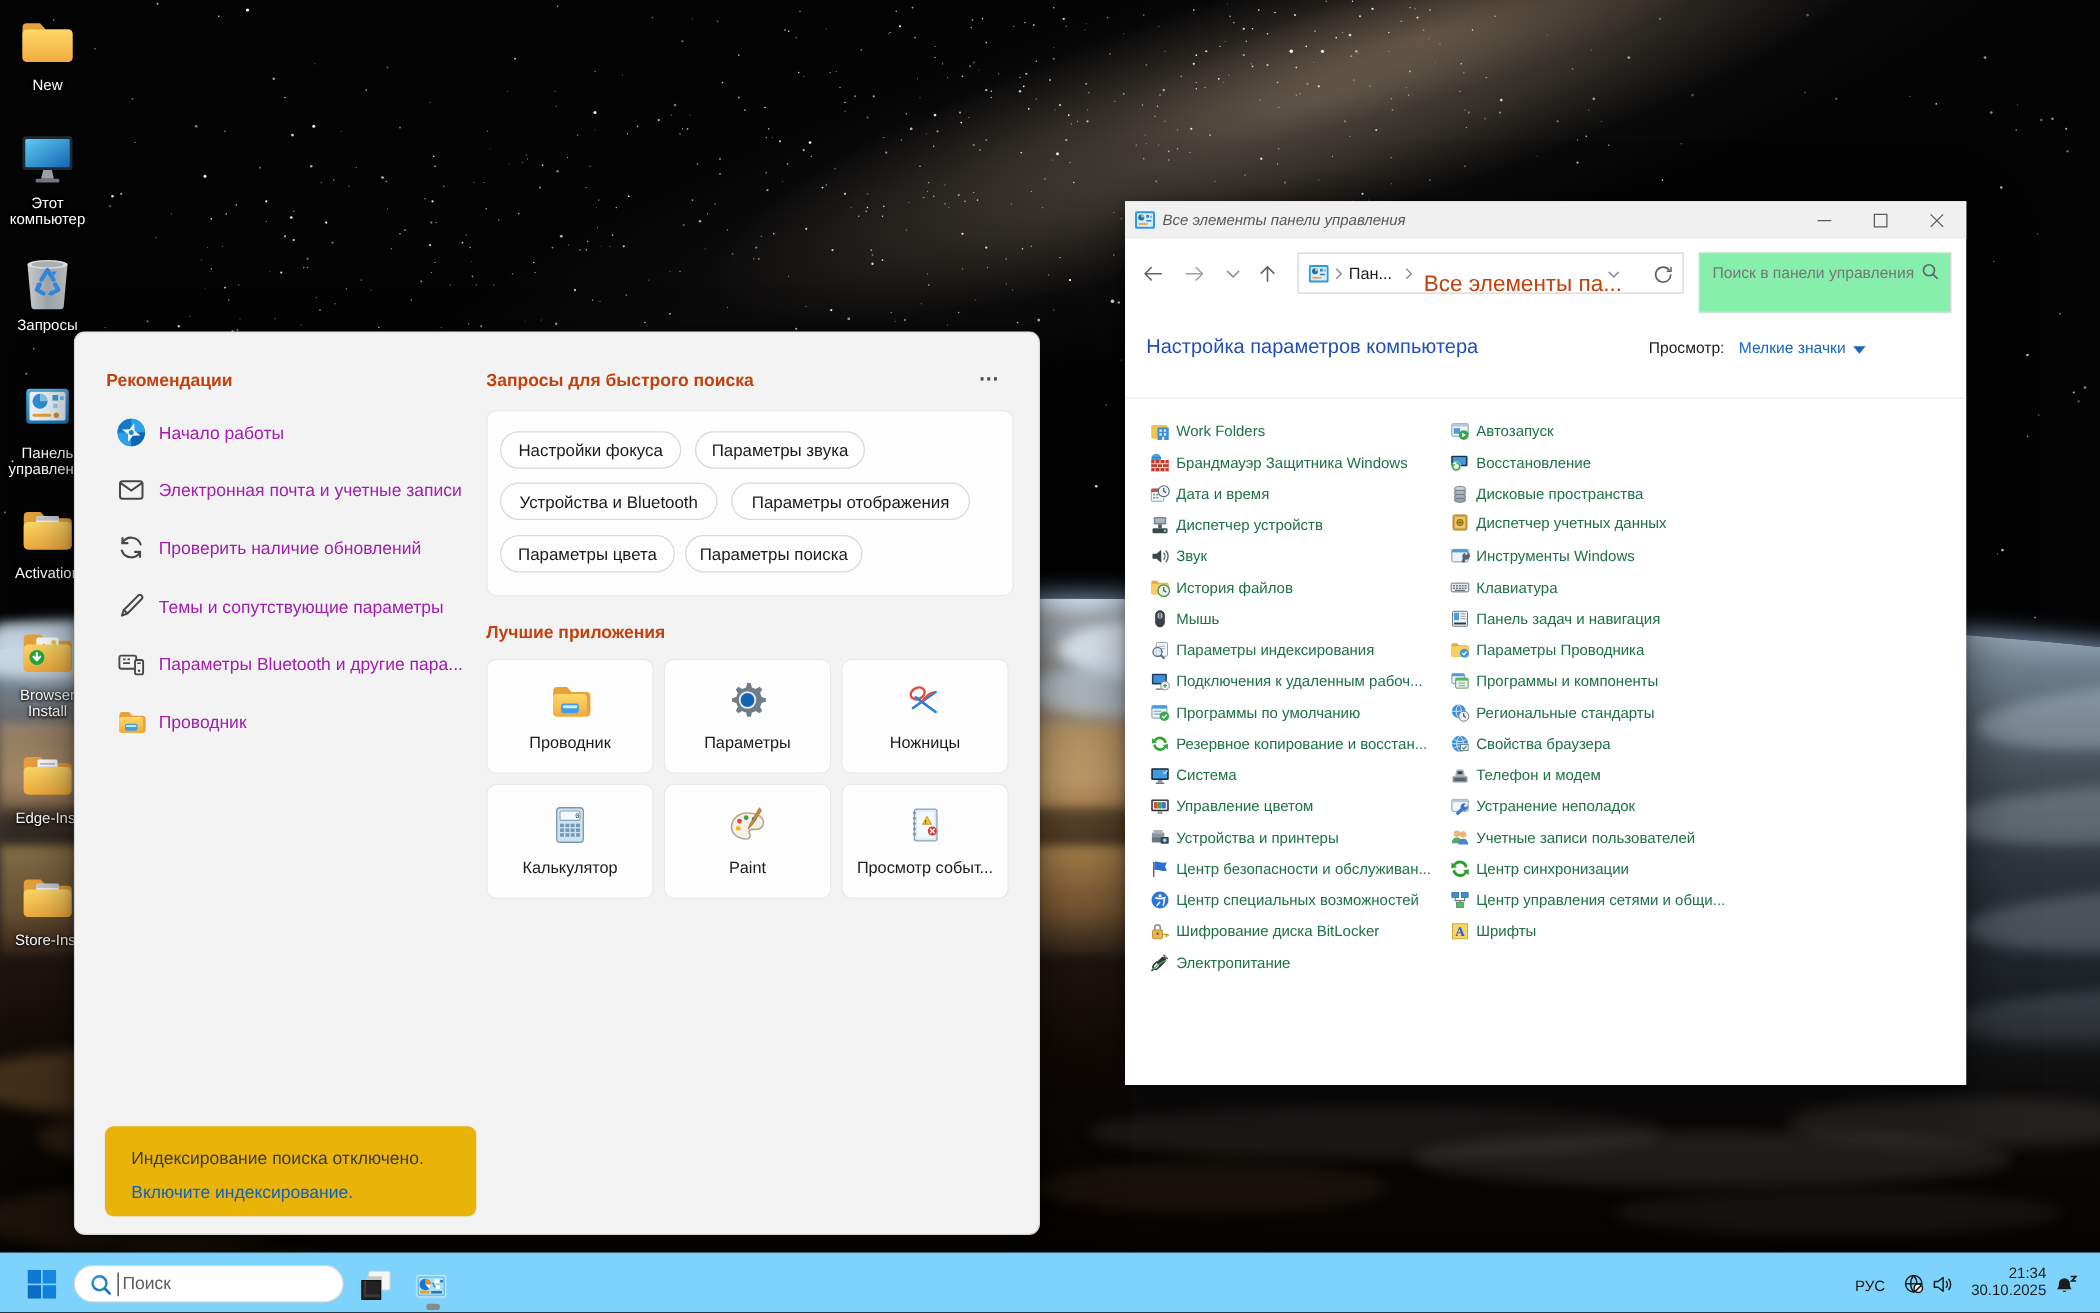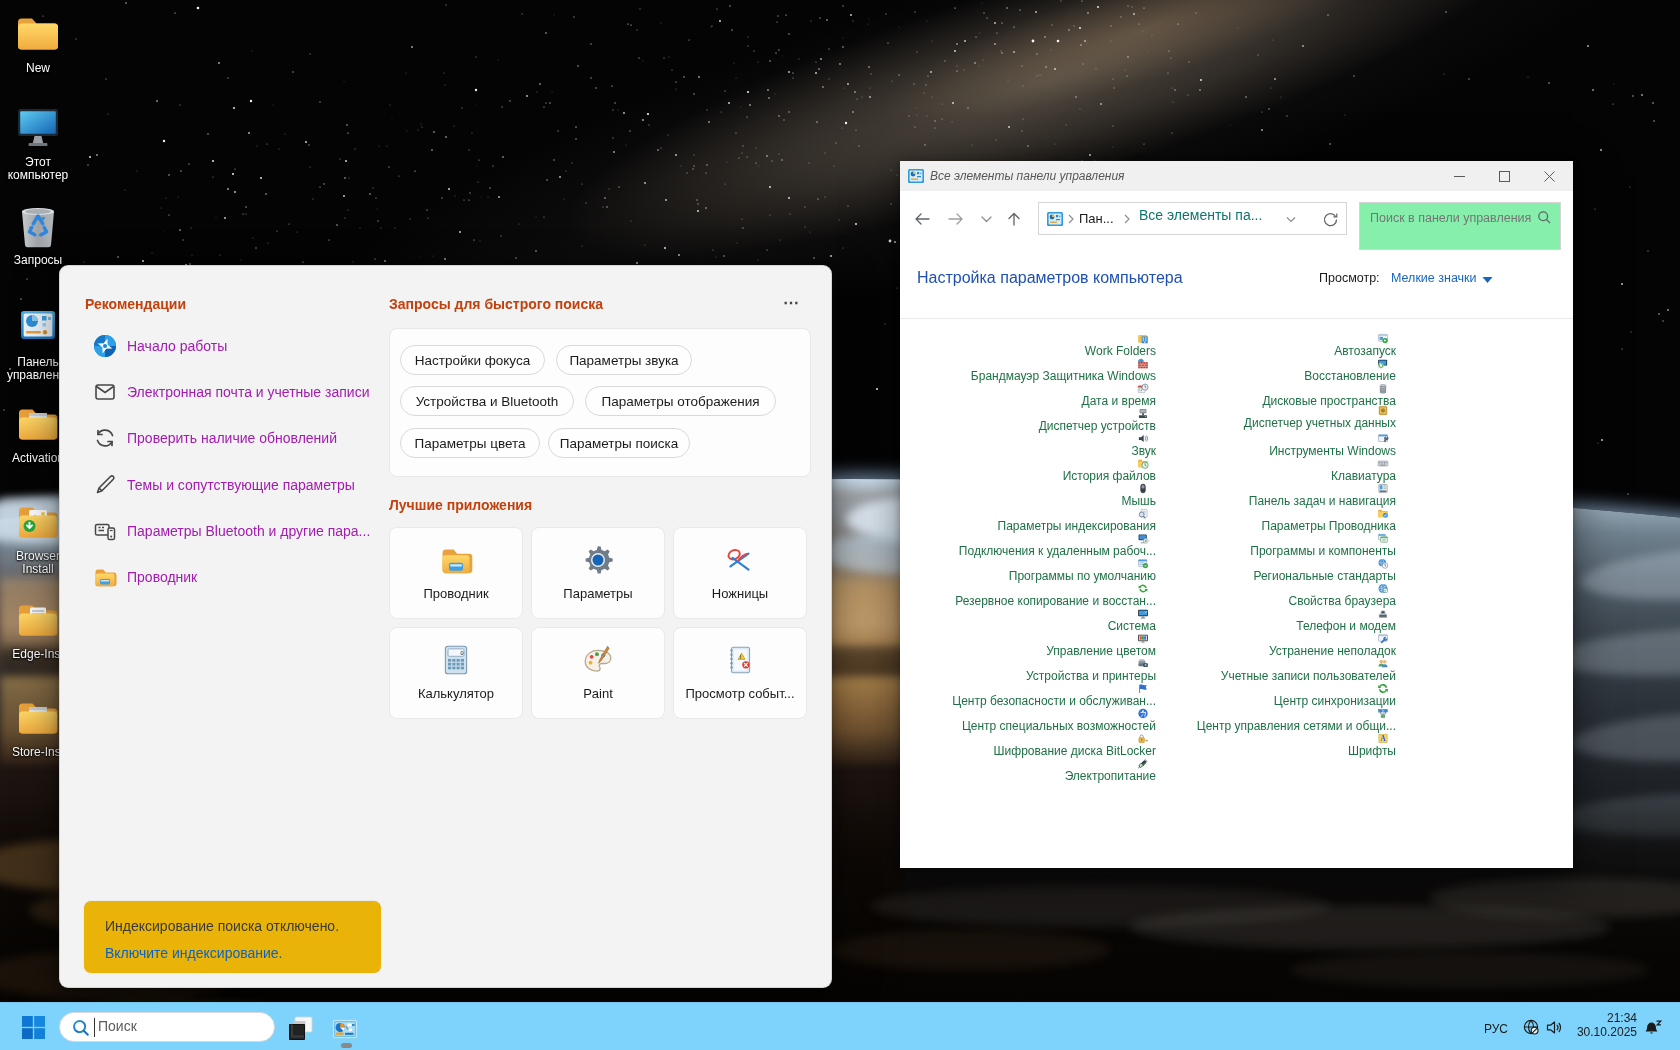--- a/index.html
+++ b/index.html
@@ -39,21 +39,21 @@
 .tile .ticn{margin-top:15px;height:34px;}
 .tile .tlbl{font-size:13px;color:#1b1b1b;margin-top:9px;}
 #idxbox{position:absolute;left:23px;top:634px;width:297px;height:72px;background:#eab308;border:1px solid #ededed;border-radius:8px;}
 #idxbox .t1{position:absolute;left:21px;top:17px;font-size:14px;color:#3a3a3a;}
 #idxbox .t2{position:absolute;left:21px;top:44px;font-size:14px;color:#0b62c4;}
 
 #cpl{left:900px;top:161px;width:673px;height:707px;background:#fff;}
 #cpltitle{position:absolute;left:0;top:0;width:100%;height:30px;background:#f0f0f0;}
 #cpltitle .txt{position:absolute;left:30px;top:8px;font-size:12px;color:#585858;font-style:italic;}
 .capbtn{position:absolute;top:0;width:45px;height:30px;color:#5a5a5a;}
-#cplitems .item{position:absolute;height:25px;display:flex;align-items:flex-end;flex-direction:column;}
+#cplitems .item{position:absolute;height:25px;display:flex;align-items:center;}
 #cplitems .item svg{width:16px;height:16px;margin-right:5px;}
 #cplitems .item span{font-size:12px;color:#1e7145;white-space:nowrap;}
 
 #taskbar{position:absolute;left:0;top:1002px;width:1680px;height:48px;background:#7dd3fc;border-top:1px solid rgba(0,0,0,.06);box-sizing:border-box;}
 #tsearch{position:absolute;left:59px;top:9px;width:216px;height:30px;background:#fff;border:1px solid #d7d7d7;border-radius:16px;box-sizing:border-box;}
 #tsearch span{position:absolute;left:38px;top:5px;font-size:14px;color:#5c5c5c;}
 .clk{position:absolute;right:43px;text-align:right;font-size:12px;color:#1b1b1b;line-height:14px;}
 </style></head>
 <body>
 <div id="wall">
@@ -1398,21 +1398,21 @@
         <rect x="3" y="10.5" width="7" height="1.4" fill="#e8a33b"></rect>
         <rect x="9" y="8" width="4" height="1.2" fill="#2e86c8"></rect>
       </svg>
   <svg style="position:absolute;left:28px;top:10px" width="8" height="12" fill="none" stroke="#8a8f94" stroke-width="1.2">
         <path d="M2 2 l4 4 -4 4"></path>
       </svg>
   <span style="position:absolute;left:40px;top:8px;font-size:13px;color:#1b1b1b">Пан...</span>
   <svg style="position:absolute;left:84px;top:10px" width="8" height="12" fill="none" stroke="#8a8f94" stroke-width="1.2">
         <path d="M2 2 l4 4 -4 4"></path>
       </svg>
-  <span style="position:absolute;left:100px;top:4px;font-size:14px;color:#0f766e">Все элементы па...</span>
+  <span style="position:absolute;left:100px;top:14px;font-size:18px;color:#c2410c">Все элементы па...</span>
   <svg style="position:absolute;left:246px;top:12px" width="12" height="10" fill="none" stroke="#8a8f94" stroke-width="1.2">
         <path d="M2 2.5 l4 4 4-4"></path>
       </svg>
   <svg style="position:absolute;left:283px;top:8px" width="17" height="17" viewBox="0 0 17 17" fill="none" stroke="#5f6368" stroke-width="1.3">
         <path d="M13.6 5.5 A6 6 0 1 0 14.5 8.5"></path>
         <path d="M14.8 2.5 v3.4 h-3.4" stroke-width="1.2"></path>
       </svg>
  </div>
  <div style="position:absolute;left:459px;top:41px;width:202px;height:48px;border:1px solid #d5d5d5;box-sizing:border-box;background:#86efac">
   <span style="position:absolute;left:10px;top:8px;font-size:12.5px;color:#767676">Поиск в панели управления</span>

